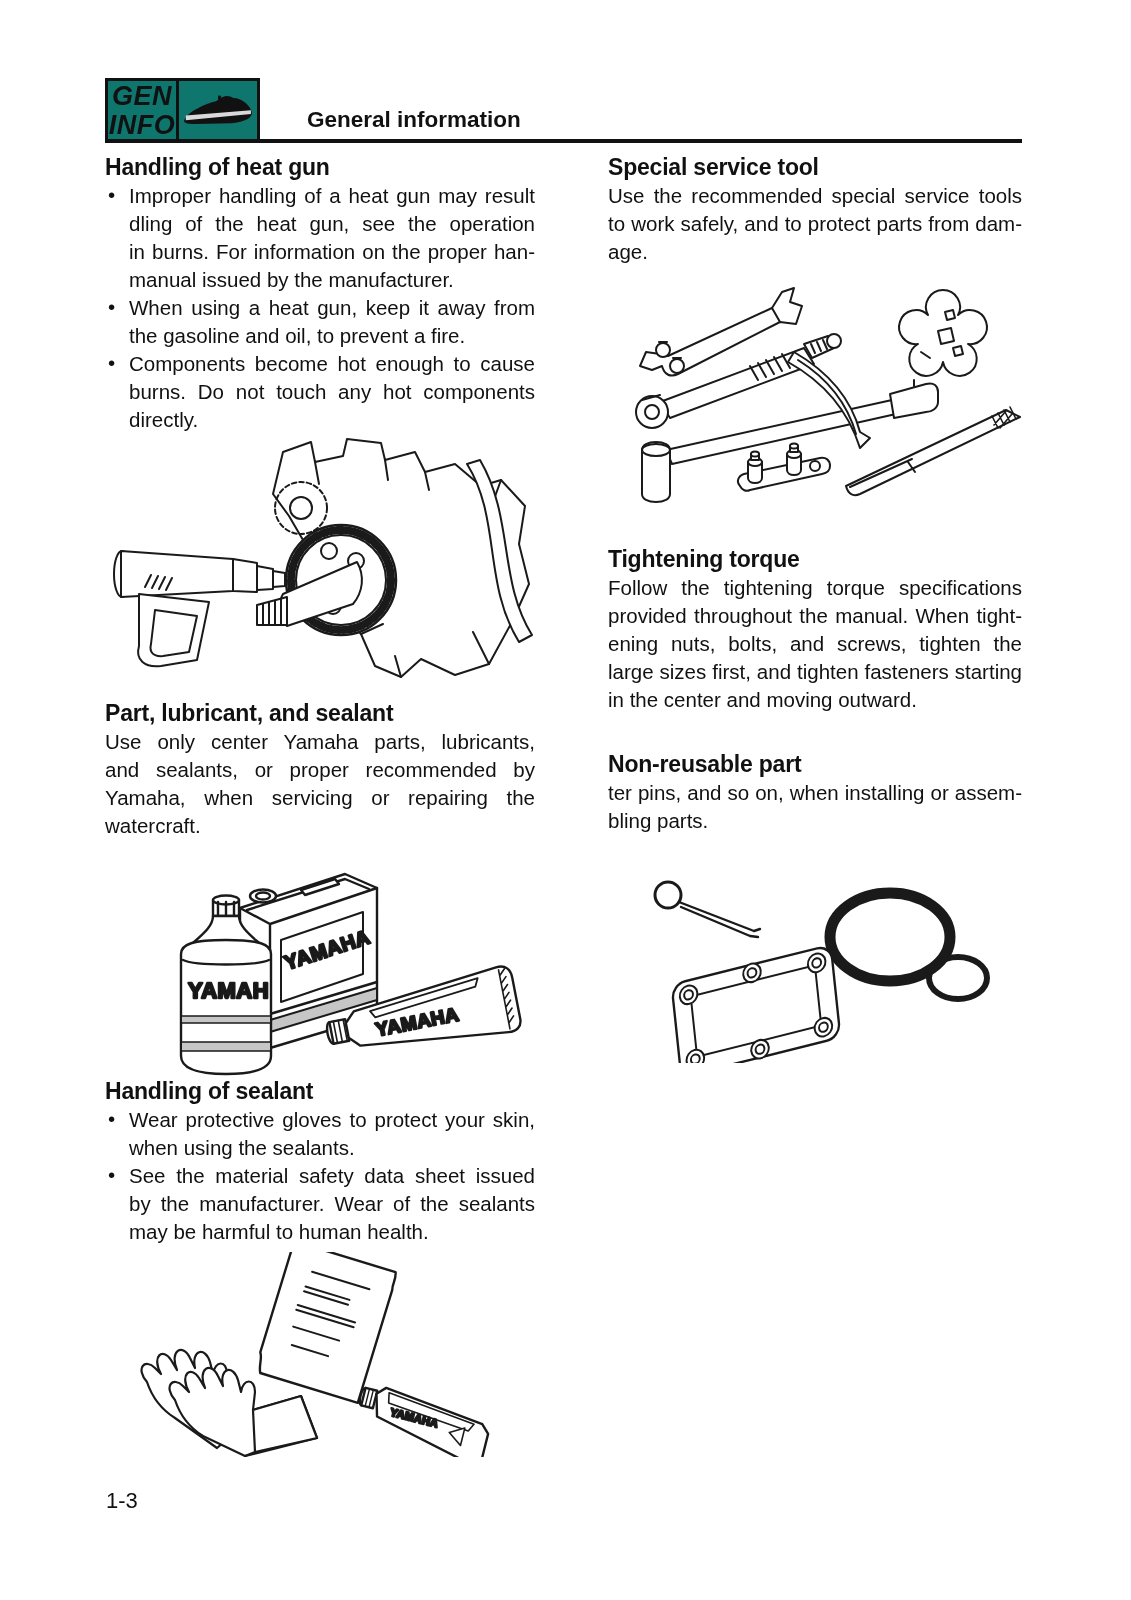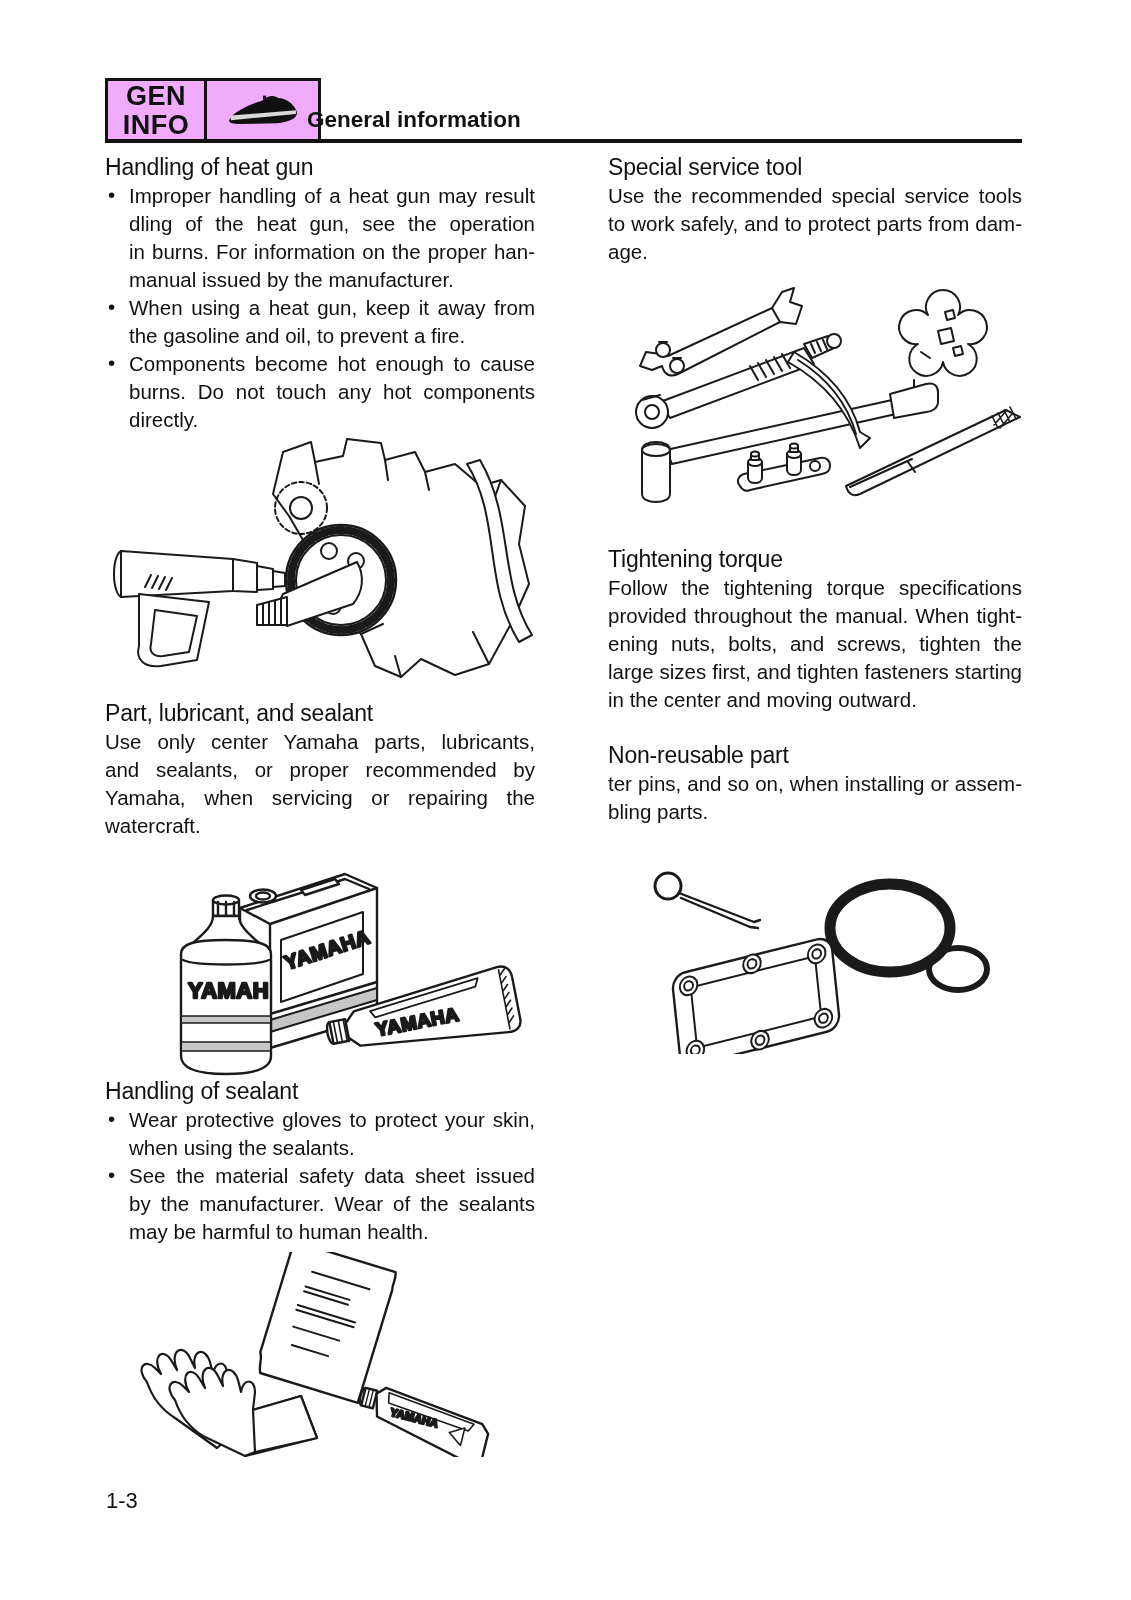--- a/index.html
+++ b/index.html
@@ -1,33 +1,33 @@
 <!DOCTYPE html>
 <html><head>
 <meta charset="utf-8">
 <style>
   html,body { margin:0; padding:0; background:#ffffff; }
   body { width:1131px; height:1600px; position:relative; overflow:hidden;
          font-family:"Liberation Sans", sans-serif; color:#111; }
 
-  .hdr-box { position:absolute; left:105px; top:78px; width:216px; height:65px;
-             border:3px solid #111; box-sizing:border-box; display:flex; background:#f0abfc; }
+  .hdr-box { position:absolute; left:105px; top:78px; width:155px; height:65px;
+             border:3px solid #111; box-sizing:border-box; display:flex; background:#0f766e;font-style:italic; }
   .hdr-cell1 { width:96px; display:flex; flex-direction:column; justify-content:center;
                align-items:center; font-weight:bold; font-size:27px; line-height:29px;
                letter-spacing:0.5px; }
   .hdr-cell2 { flex:1; border-left:3px solid #111; display:flex; align-items:center;
                justify-content:center; }
   .hdr-rule  { position:absolute; left:105px; top:139px; width:917px; height:4px; background:#111; }
   .hdr-title { position:absolute; left:307px; top:107px; font-weight:bold; font-size:22.5px; }
 
   .col { position:absolute; top:152px; }
   .col-left  { left:105px; width:430px; }
   .col-right { left:608px; width:414px; }
 
-  .sh { font-size:23px; font-weight:normal; margin:0; line-height:30px; letter-spacing:-0.2px; }
+  .sh { font-size:23px; font-weight:bold; margin:0; line-height:30px; letter-spacing:-0.2px; }
   .bodytext { font-size:20.5px; line-height:28px; }
   .jl { text-align:justify; text-align-last:justify; }
   .ll { text-align:left; }
   .bullet { position:relative; padding-left:24px; }
   .bullet .bm { position:absolute; left:3px; top:-1px; }
   .fig { display:block; }
   .pageno { position:absolute; left:106px; top:1488px; font-size:22px; }
 
   svg text { font-family:"Liberation Sans", sans-serif; font-weight:bold; fill:#111; }
 </style>
@@ -263,21 +263,21 @@
 
     <h2 class="sh" style="margin-top:32px">Tightening torque</h2>
     <div class="bodytext">
         <div class="jl">Follow the tightening torque specifications</div>
         <div class="jl">provided throughout the manual. When tight-</div>
         <div class="jl">ening nuts, bolts, and screws, tighten the</div>
         <div class="jl">large sizes first, and tighten fasteners starting</div>
         <div class="ll">in the center and moving outward.</div>
       </div>
 
-    <h2 class="sh" style="margin-top:26px">Non-reusable part</h2>
+    <h2 class="sh" style="margin-top:35px">Non-reusable part</h2>
     <div class="bodytext">
         <div class="jl">ter pins, and so on, when installing or assem-</div>
         <div class="ll">bling parts.</div>
       </div>
 
     <svg class="fig" style="margin-top:10px" width="414" height="218" viewBox="0 0 414 218">
       <g fill="none" stroke="#1a1a1a" stroke-width="2.4" stroke-linejoin="round" stroke-linecap="round">
 
         <circle cx="60" cy="50" r="13" stroke-width="3"></circle>
         <path d="M71,57 L146,86 M73,62 L142,91 M146,86 L152,84 M142,91 L150,92"></path>

